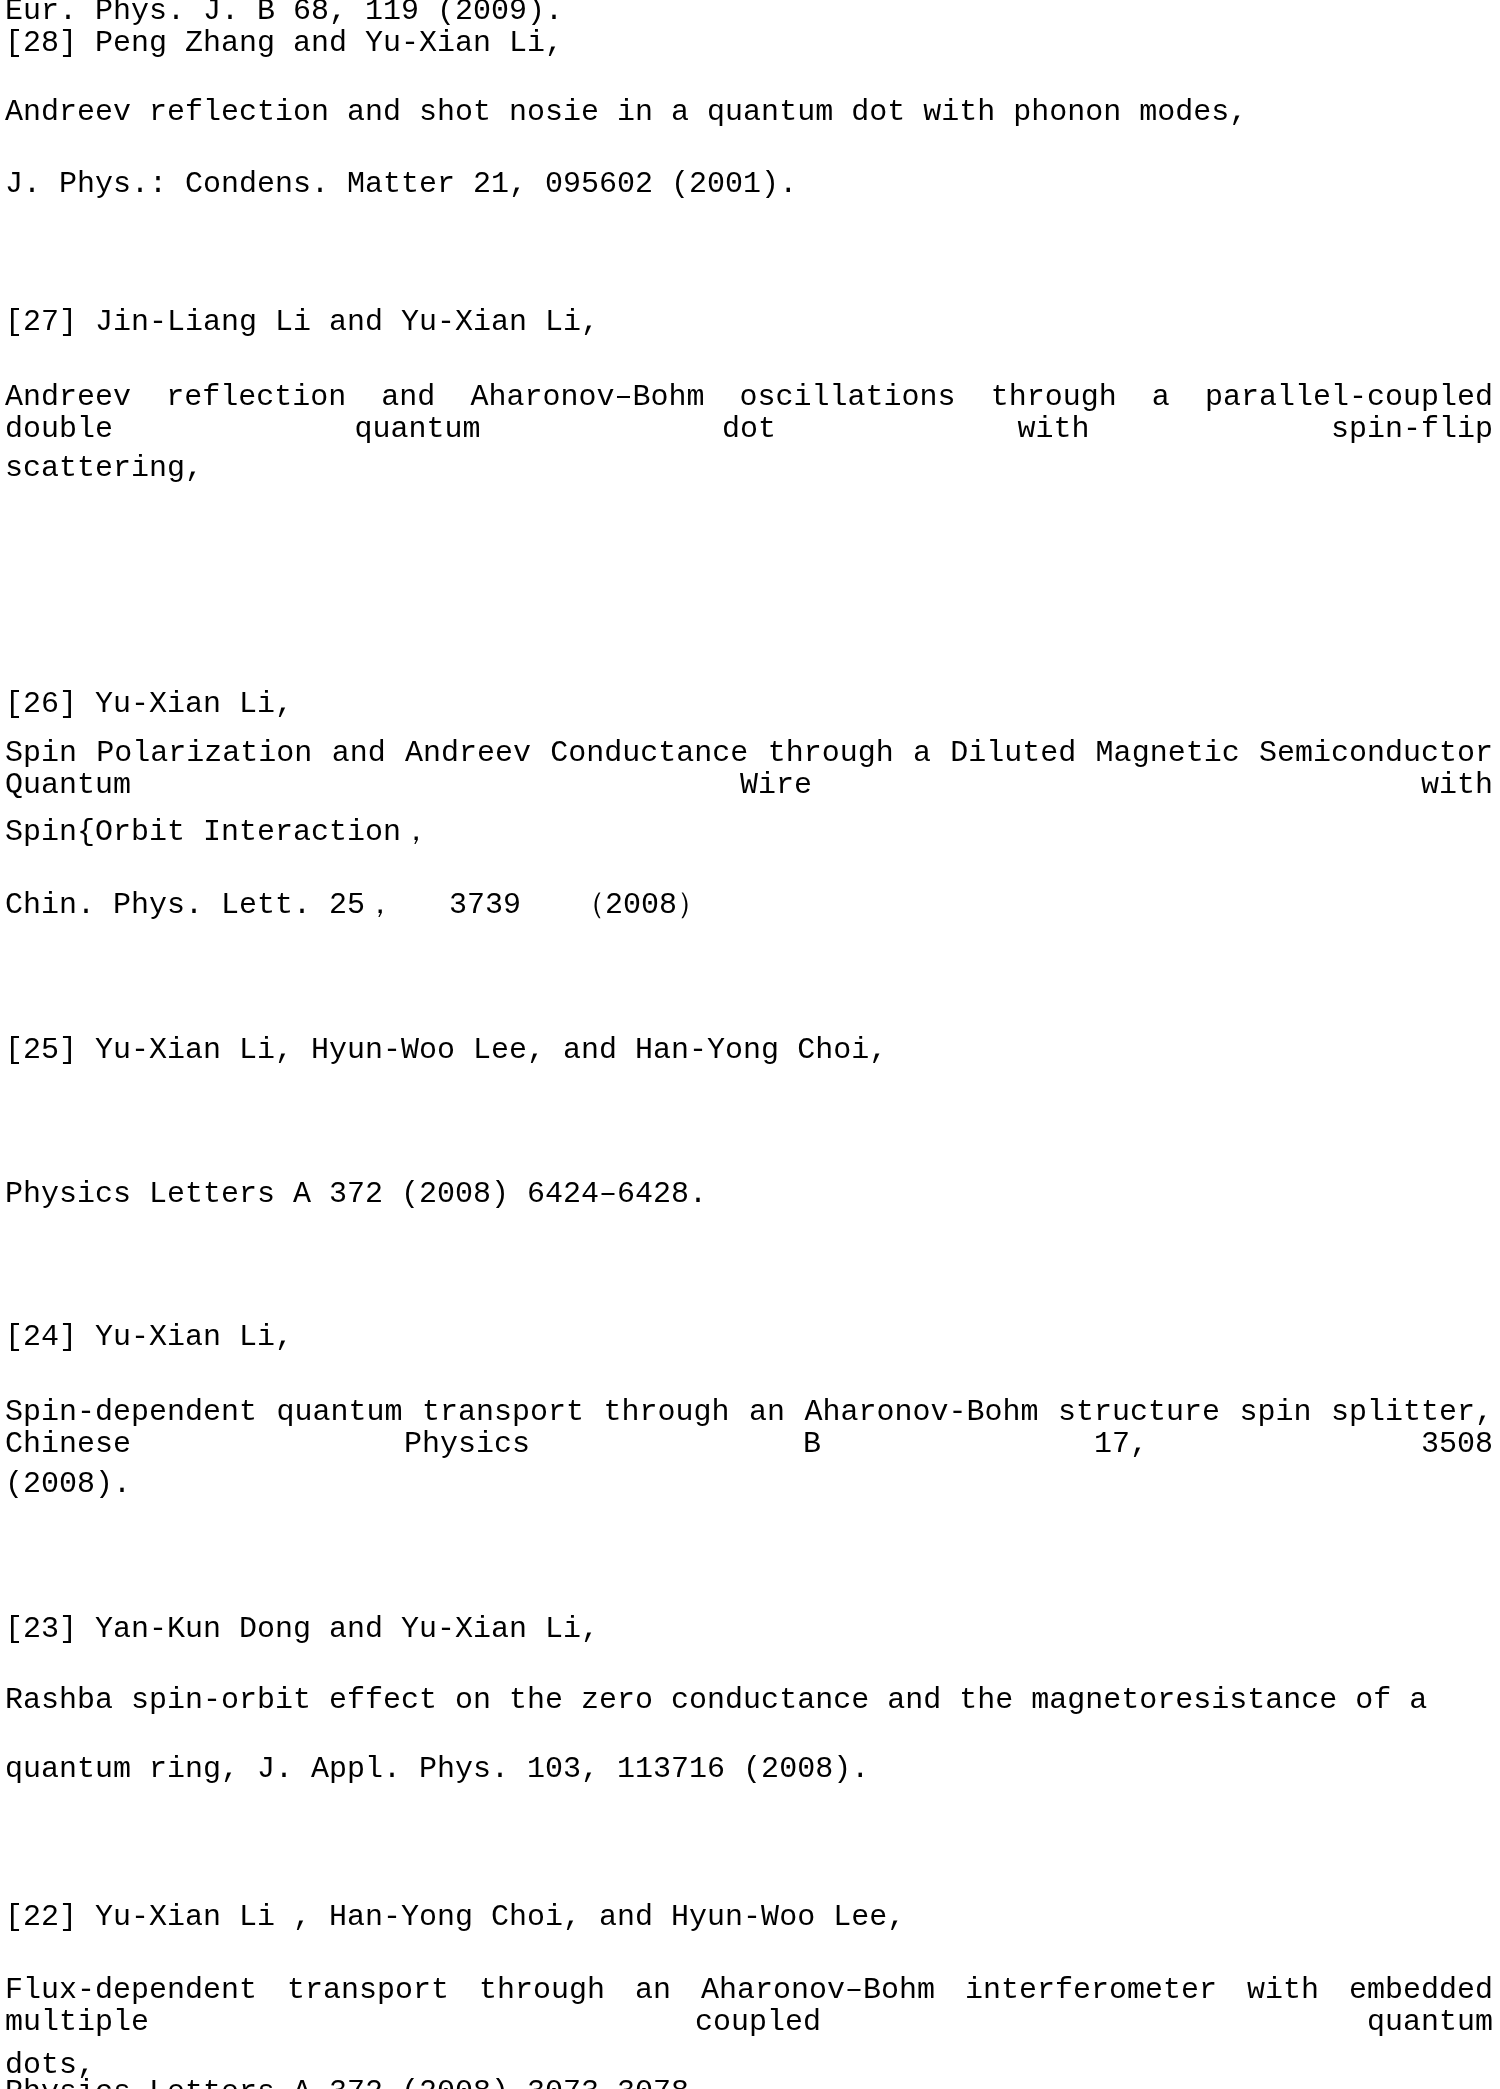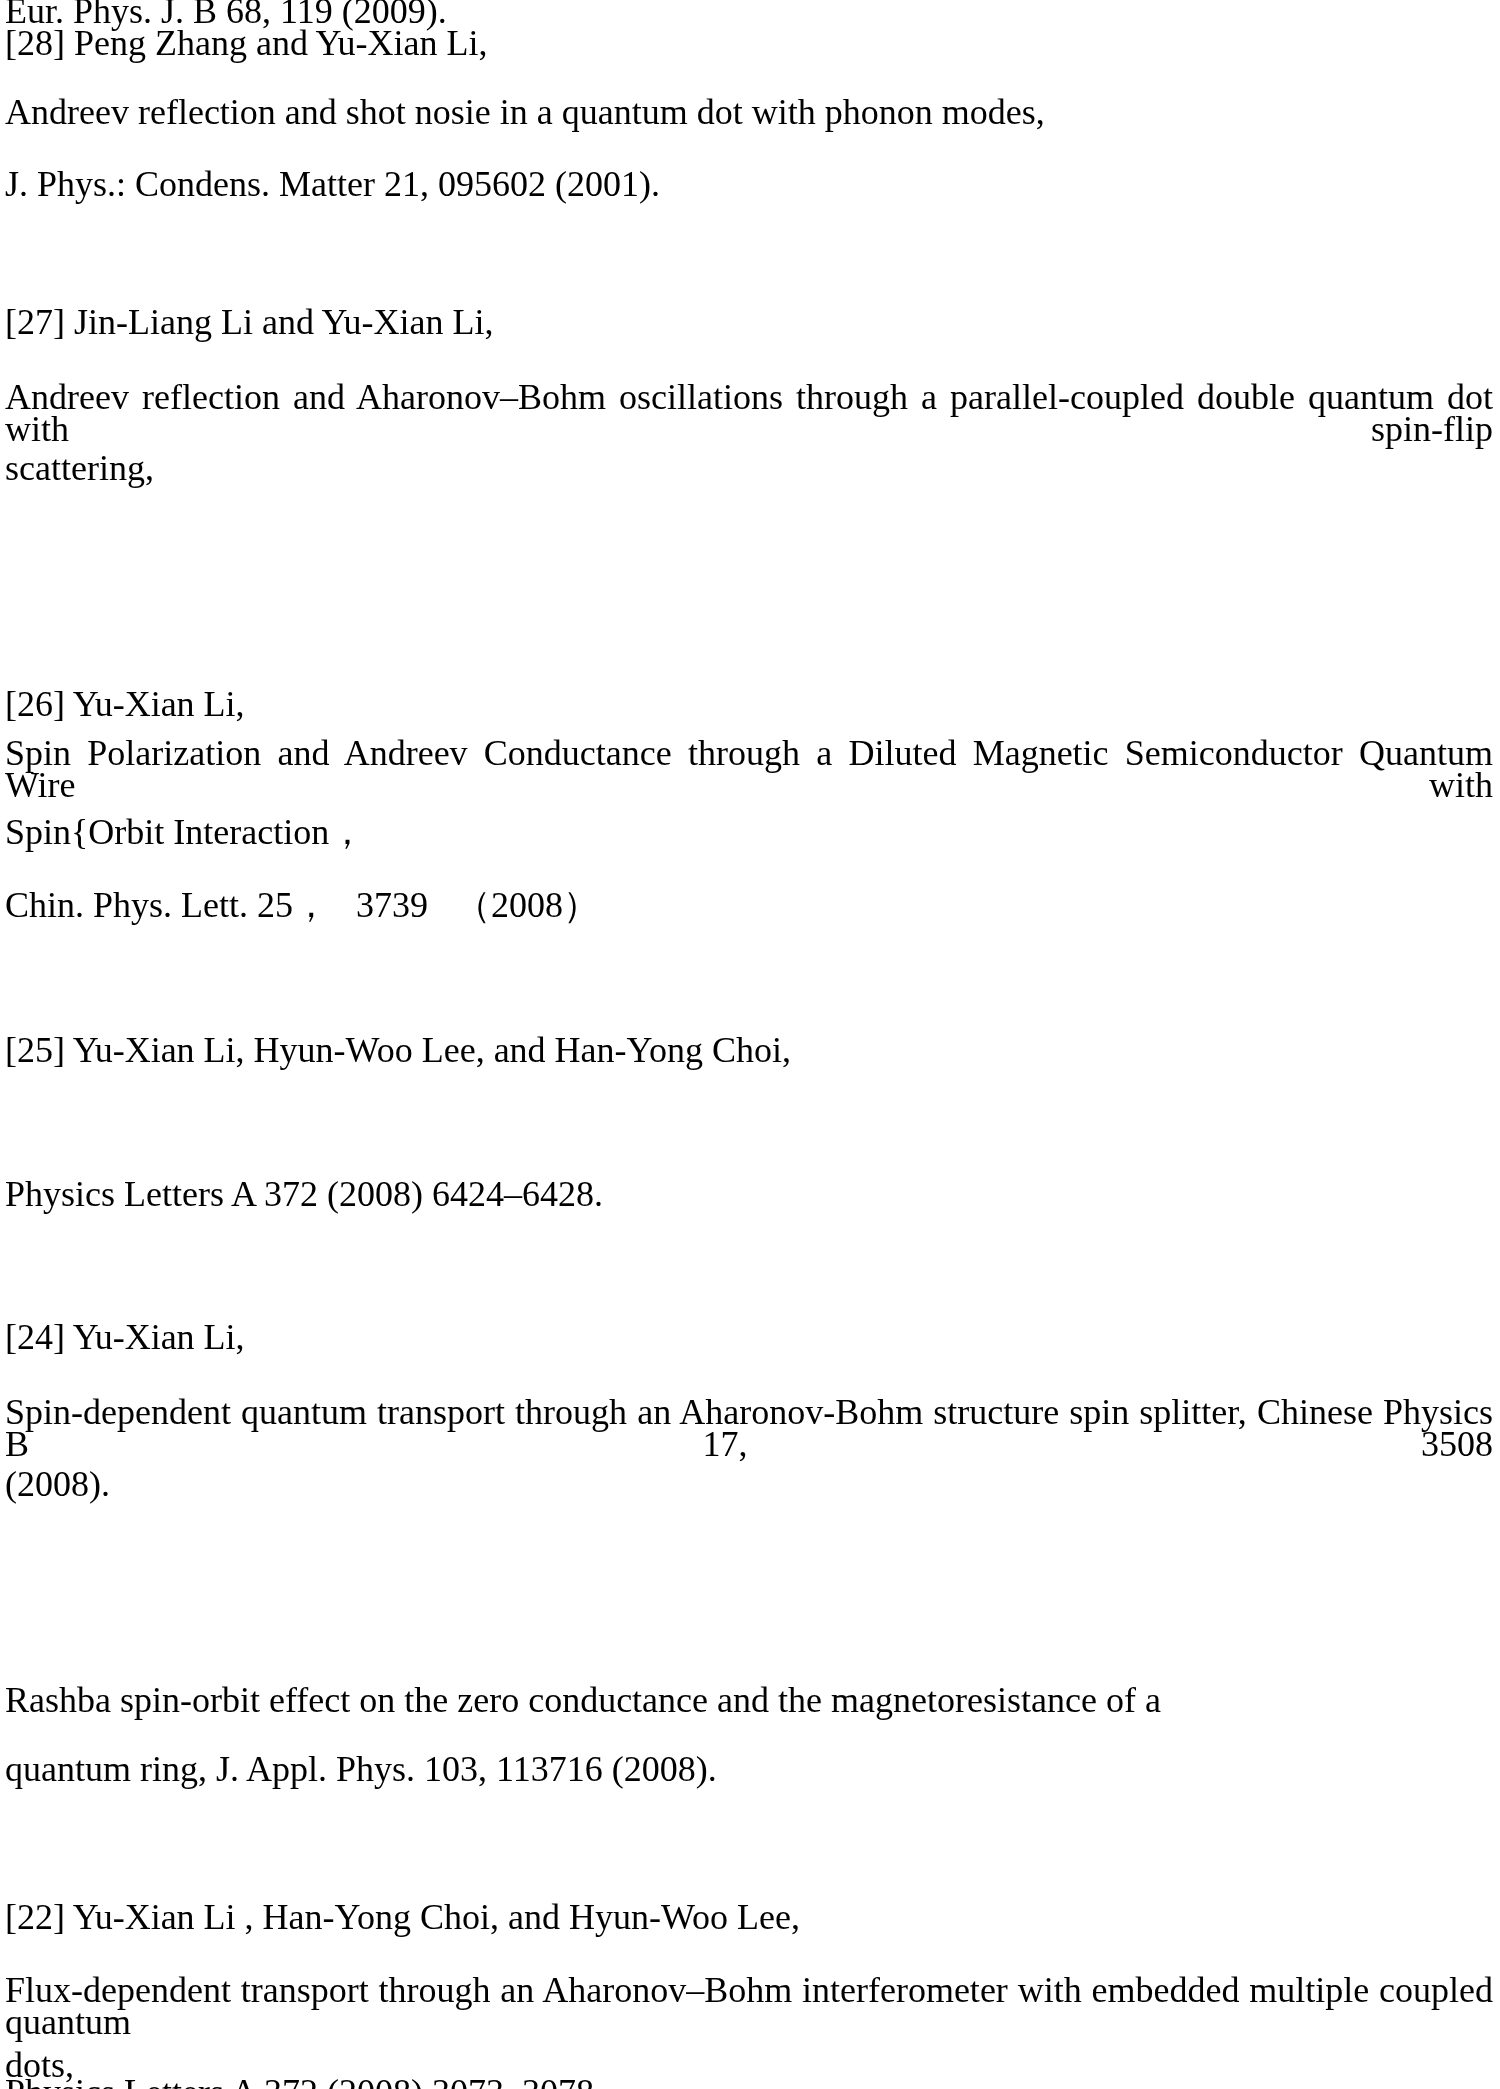--- a/index.html
+++ b/index.html
@@ -2,22 +2,22 @@
 <html><head>
 <meta charset="utf-8">
 <style>
   html, body { margin: 0; padding: 0; background: #ffffff; }
   #page {
     position: relative;
     width: 1500px;
     height: 2089px;
     background: #ffffff;
     color: #000000;
-    font-family: Liberation Serif, serif;
-    font-size: 36px;
+    font-family: Liberation Mono, monospace;
+    font-size: 30px;
     overflow: hidden;
   }
   .line {
     position: absolute;
     left: 5px;
     width: 1488px;
     line-height: 32px;
     white-space: nowrap;
   }
   .line.j {
@@ -45,20 +45,21 @@
   <div class="line" style="top:816px">Spin{Orbit Interaction，</div>
   <div class="line" style="top:889px">Chin. Phys. Lett. 25，&nbsp;&nbsp;&nbsp;3739&nbsp;&nbsp;&nbsp;（2008）</div>
 
   <div class="line" style="top:1034px">[25] Yu-Xian Li, Hyun-Woo Lee, and Han-Yong Choi,</div>
   <div class="line" style="top:1178px">Physics Letters A 372 (2008) 6424–6428.</div>
 
   <div class="line" style="top:1321px">[24] Yu-Xian Li,</div>
   <div class="line j" style="top:1396px">Spin-dependent quantum transport through an Aharonov-Bohm structure spin splitter, Chinese Physics B 17, 3508</div>
   <div class="line" style="top:1468px">(2008).</div>
 
+  <div class="line" style="top:1613px">[23] Yan-Kun Dong and Yu-Xian Li,</div>
   <div class="line" style="top:1684px">Rashba spin-orbit effect on the zero conductance and the magnetoresistance of a</div>
   <div class="line" style="top:1753px">quantum ring, J. Appl. Phys. 103, 113716 (2008).</div>
 
   <div class="line" style="top:1901px">[22] Yu-Xian Li , Han-Yong Choi, and Hyun-Woo Lee,</div>
   <div class="line" style="top:2049px">dots,</div>
   <div class="line j" style="top:1974px">Flux-dependent transport through an Aharonov–Bohm interferometer with embedded multiple coupled quantum</div>
   <div class="line" style="top:2076px">Physics Letters A 372 (2008) 3073–3078</div>
 
 </div>
 

